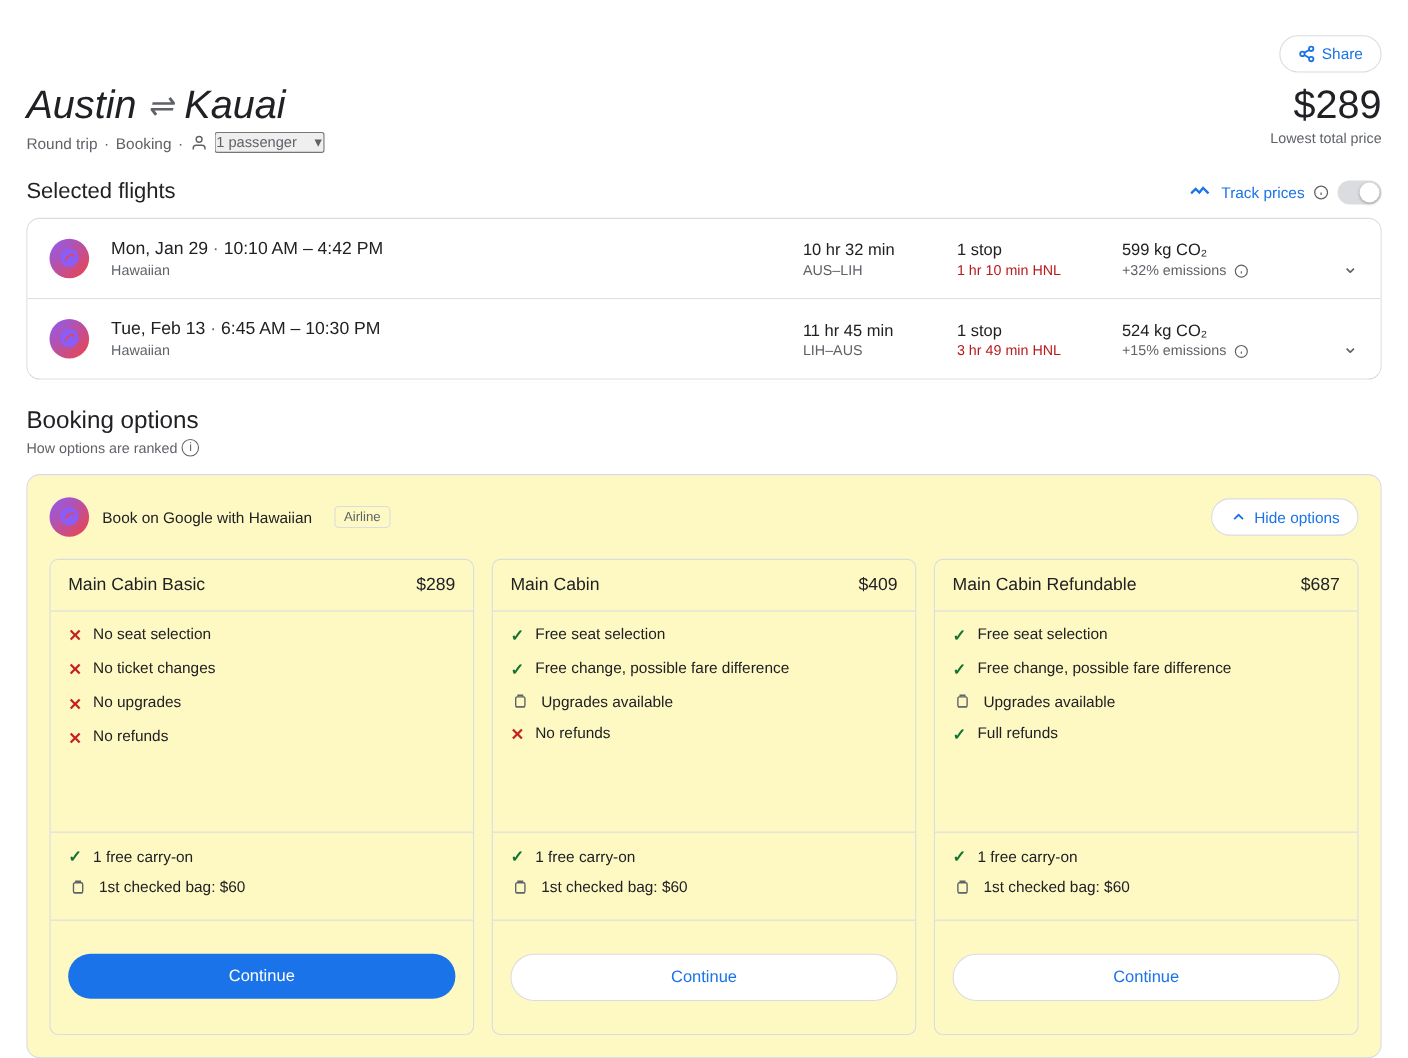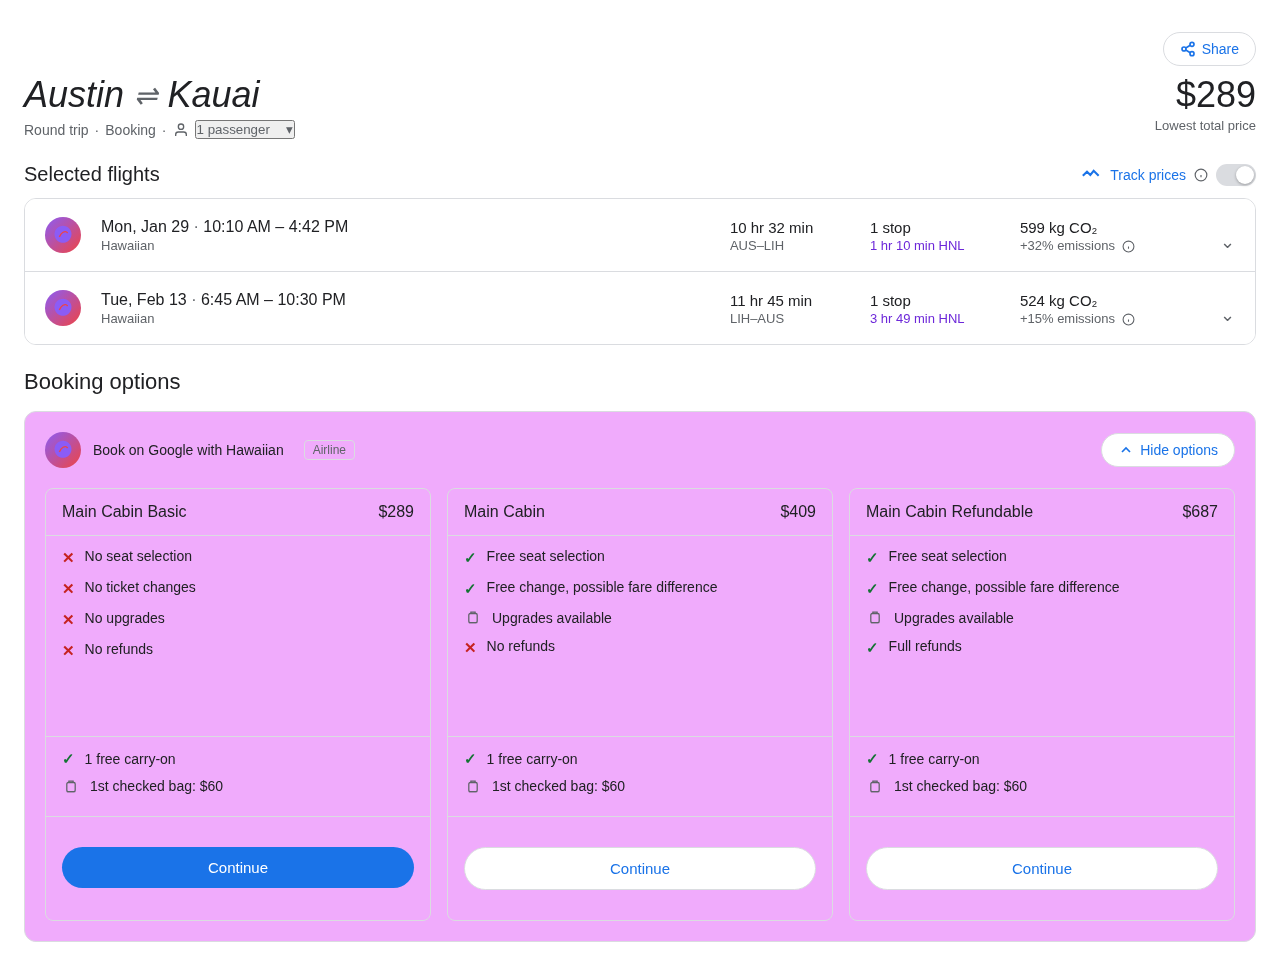--- a/index.html
+++ b/index.html
@@ -31,34 +31,34 @@
     .flight-row:not(:last-child) { border-bottom: 1px solid #dadce0; }
     .airline-logo { width: 36px; height: 36px; background: linear-gradient(135deg, #8b5cf6, #ef4444); border-radius: 50%; display: flex; align-items: center; justify-content: center; flex-shrink: 0; }
     .flight-info { flex: 1; }
     .flight-time { font-size: 16px; font-weight: 500; }
     .flight-airline { font-size: 13px; color: #5f6368; margin-top: 2px; }
     .flight-duration { min-width: 120px; }
     .flight-duration-main { font-size: 15px; font-weight: 500; }
     .flight-duration-route { font-size: 13px; color: #5f6368; margin-top: 2px; }
     .flight-stops { min-width: 130px; }
     .flight-stops-main { font-size: 15px; }
-    .flight-stops-detail { font-size: 13px; color: #6d28d9; margin-top: 2px; }
+    .flight-stops-detail { font-size: 13px; color: #b91c1c; margin-top: 2px; }
     .flight-emissions { min-width: 180px; }
     .flight-emissions-main { font-size: 15px; }
     .flight-emissions-detail { font-size: 13px; color: #5f6368; margin-top: 2px; }
     .expand-icon { color: #5f6368; font-size: 18px; cursor: pointer; }
 
     
     .booking-section { margin-top: 8px; }
     .booking-title { font-size: 22px; font-weight: 500; }
     .ranking-info { font-size: 13px; color: #5f6368; margin-top: 4px; display: flex; align-items: center; gap: 4px; }
     .info-icon { width: 16px; height: 16px; border: 1px solid #5f6368; border-radius: 50%; display: inline-flex; align-items: center; justify-content: center; font-size: 11px; color: #5f6368; cursor: pointer; }
 
     
-    .booking-card { border: 1px solid #dadce0; border-radius: 12px; padding: 20px; margin-top: 16px; background: #f0abfc; }
+    .booking-card { border: 1px solid #dadce0; border-radius: 12px; padding: 20px; margin-top: 16px; background: #fef9c3; }
     .booking-card-header { display: flex; align-items: center; justify-content: space-between; margin-bottom: 20px; }
     .booking-card-airline { display: flex; align-items: center; gap: 12px; }
     .airline-badge { border: 1px solid #dadce0; border-radius: 4px; padding: 2px 8px; font-size: 12px; color: #5f6368; margin-left: 8px; }
     .hide-btn { display: flex; align-items: center; gap: 6px; border: 1px solid #dadce0; border-radius: 20px; padding: 8px 16px; cursor: pointer; font-size: 14px; color: #1a73e8; background: #fff; }
 
     
     .fare-columns { display: grid; grid-template-columns: 1fr 1fr 1fr; gap: 16px; }
     .fare-col { border: 1px solid #dadce0; border-radius: 8px; overflow: hidden; }
     .fare-col-header { display: flex; justify-content: space-between; align-items: center; padding: 14px 16px; border-bottom: 1px solid #dadce0; }
     .fare-name { font-size: 16px; font-weight: 500; }
@@ -213,20 +213,24 @@
               <line x1="12" y1="8" x2="12.01" y2="8"></line>
             </svg>
         </div>
       </div>
       <div class="expand-icon">⌄</div>
     </div>
   </div>
 
   <div class="booking-section">
     <div class="booking-title">Booking options</div>
+    <div class="ranking-info">
+      <span>How options are ranked</span>
+      <span class="info-icon">i</span>
+    </div>
 
     <div class="booking-card">
       <div class="booking-card-header">
         <div class="booking-card-airline">
           <div class="airline-logo">
             <svg width="22" height="22" viewBox="0 0 24 24" fill="none">
                 <path d="M12 2C8 2 4 5 3 9c-1 4 1 8 4 10s7 2 10 0 5-6 4-10c-1-4-5-7-9-7z" fill="#8b5cf6"></path>
                 <path d="M8 14c1-2 2-4 4-5s4-1 5 1" stroke="#ef4444" stroke-width="1.5" fill="none"></path>
               </svg>
           </div>

